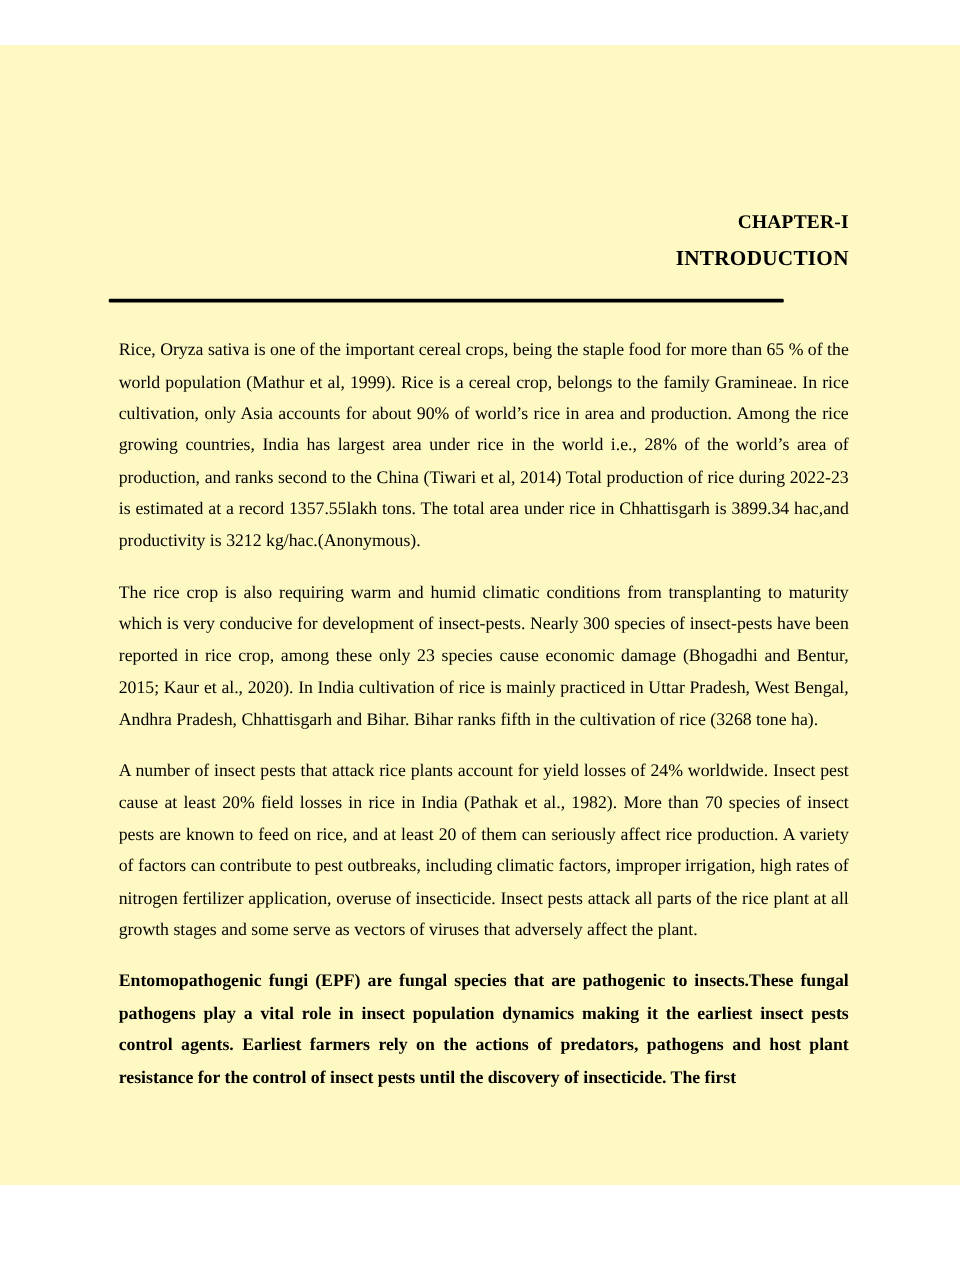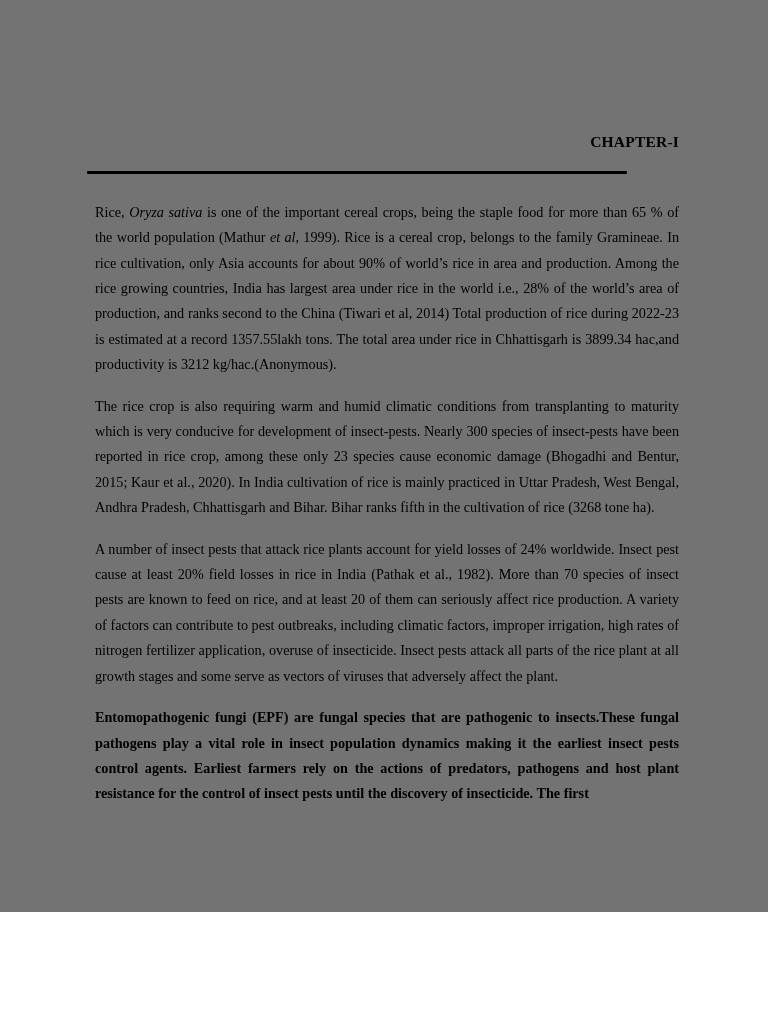--- a/index.html
+++ b/index.html
@@ -12,22 +12,23 @@
     height: 1024px;
     font-family: "Liberation Serif", serif;
     color: #000000;
   }
   .page {
     position: relative;
     width: 768px;
     height: 912px;
     box-sizing: border-box;
     padding: 0;
-    background: #737373;
+    background: #fef9c3;
     overflow: hidden;
+    margin-top: 36px;
   }
   .content {
     position: absolute;
     left: 95px;
     top: 130px;
     width: 584px;
   }
   .heading-block {
     text-align: right;
   }
@@ -63,31 +64,31 @@
     text-align: justify;
     text-justify: inter-word;
     -webkit-hyphens: none;
     hyphens: none;
   }
   p.para:last-child {
     margin-bottom: 0;
     font-weight: bold;
   }
   .ital {
-    font-style: italic;
   }
 </style>
 </head>
 <body>
 
 <div class="page">
   <div class="content">
 
     <div class="heading-block">
       <div class="chapter-title">CHAPTER-I</div>
+      <div class="section-title">INTRODUCTION</div>
     </div>
 
     <div class="rule"></div>
 
     <div class="body-text">
 
       <p class="para"><span>Rice, </span><span class="ital">Oryza sativa</span><span> is one of the important cereal crops, being the staple food for more than 65 % of the world population (Mathur </span><span class="ital">et al</span><span>, 1999). Rice is a cereal crop, belongs to the family Gramineae. In rice cultivation, only Asia accounts for about 90% of world’s rice in area and production. Among the rice growing countries, India has largest area under rice in the world i.e., 28% of the world’s area of production, and ranks second to the China (Tiwari et al, 2014) Total production of rice during 2022-23 is estimated at a record 1357.55lakh tons. The total area under rice in Chhattisgarh is 3899.34 hac,and productivity is 3212 kg/hac.(Anonymous).</span></p>
 
       <p class="para">The rice crop is also requiring warm and humid climatic conditions from transplanting to maturity which is very conducive for development of insect-pests. Nearly 300 species of insect-pests have been reported in rice crop, among these only 23 species cause economic damage (Bhogadhi and Bentur, 2015; Kaur et al., 2020). In India cultivation of rice is mainly practiced in Uttar Pradesh, West Bengal, Andhra Pradesh, Chhattisgarh and Bihar. Bihar ranks fifth in the cultivation of rice (3268 tone ha).</p>
 

